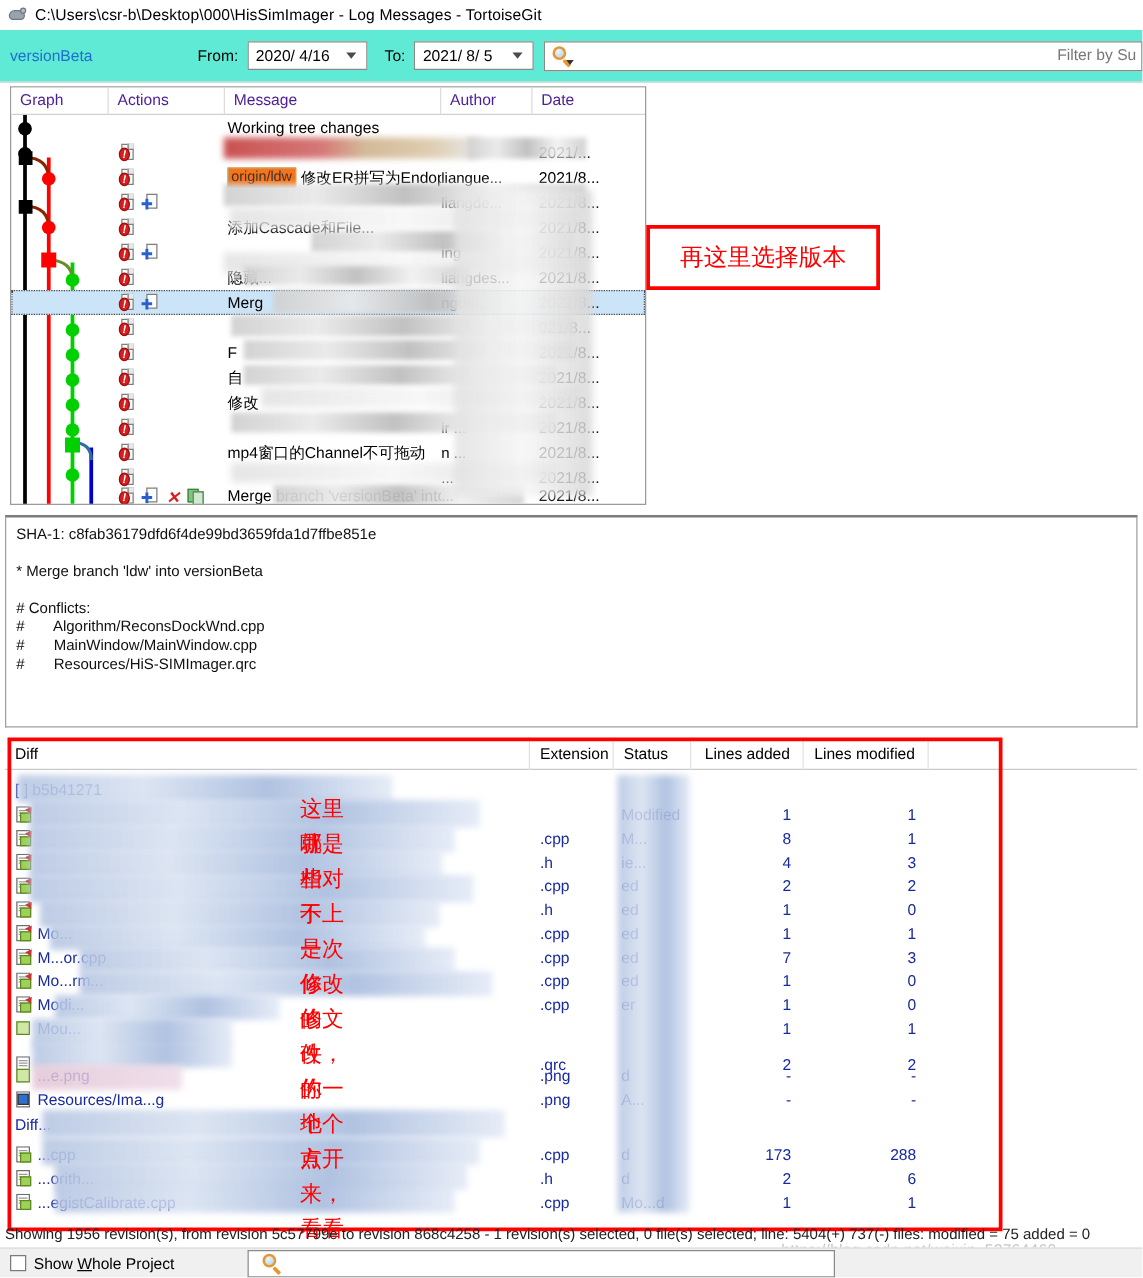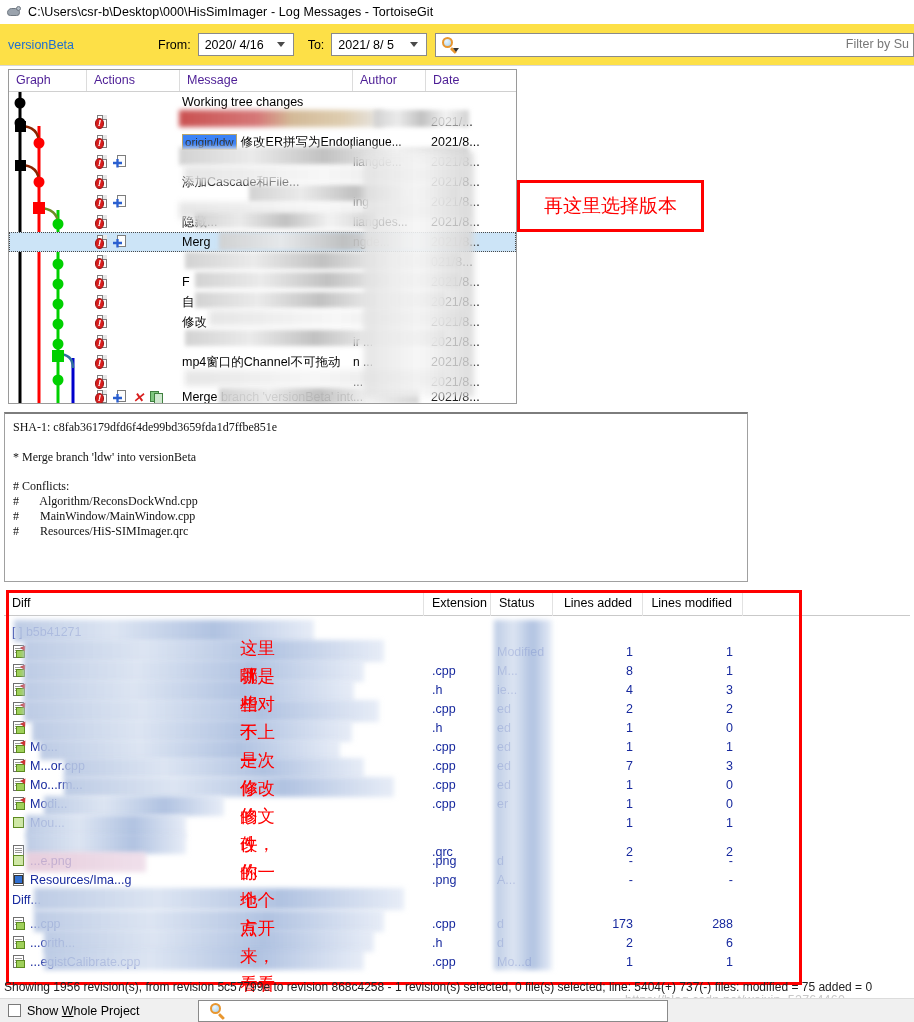--- a/index.html
+++ b/index.html
@@ -43,21 +43,21 @@
     background: #b6bec7; border: 1px solid #6e7781;
   }
   .title-text {
     font-size: 12.5px; color: #000; white-space: nowrap;
     letter-spacing: 0.1px;
   }
 
   
   .toolbar {
     position: absolute; left: 0; top: 24px; width: 914px; height: 42px;
-    background: #fde047;
+    background: #5eead4;
     border-bottom: 1px solid #d8d8d8;
     display: flex; align-items: center;
   }
   .branch-label {
     color: #1f6fd0; font-size: 12.5px; margin-left: 8px;
     white-space: nowrap;
   }
   .from-label {
     margin-left: 84px; font-size: 12.5px; color: #000;
   }
@@ -174,21 +174,21 @@
   }
   .cell-author {
     width: 73px; height: 20px; overflow: hidden; white-space: nowrap; font-size: 12px;
     display:flex; align-items:center;
   }
   .cell-date {
     width: 90px; height: 20px; overflow: hidden; white-space: nowrap; font-size: 12.5px;
     display:flex; align-items:center; padding-left: 5px;
   }
   .ref-tag {
-    background: #3b82f6; border: 1px solid #b9a56a;
+    background: #f97316; border: 1px solid #b9a56a;
     font-size: 11.5px; padding: 0 2px; line-height: 14px;
     color: #333; white-space: nowrap;
   }
 
   
   .ic { position: relative; width: 15px; height: 15px; flex: 0 0 auto; }
   .ic .doc {
     position: absolute; left: 2px; top: 0px;
     width: 10px; height: 13px; background: #fdfdfd;
     border: 1px solid #7d7d7d;
@@ -279,26 +279,26 @@
     color: #ff0000;
     font-size: 17.5px;
     line-height: 28px;
     font-family: "DejaVu Sans", "Liberation Sans", sans-serif;
     white-space: pre-line;
   }
 
   
   .msgpane {
     position: absolute; left: 4px; top: 412px;
-    width: 744px; height: 170px;
+    width: 906px; height: 170px;
     background: #ffffff;
     border: 1px solid #a0a0a0;
     border-top: 2px solid #7d7d7d;
     padding: 6px 8px;
-    font-family: Liberation Serif, serif;
+    font-family: Liberation Sans, sans-serif;
     font-size: 12px;
     line-height: 14.8px;
     white-space: pre;
     color: #111;
     overflow: hidden;
   }
 
   
   .filelist {
     position: absolute; left: 4px; top: 590px;

